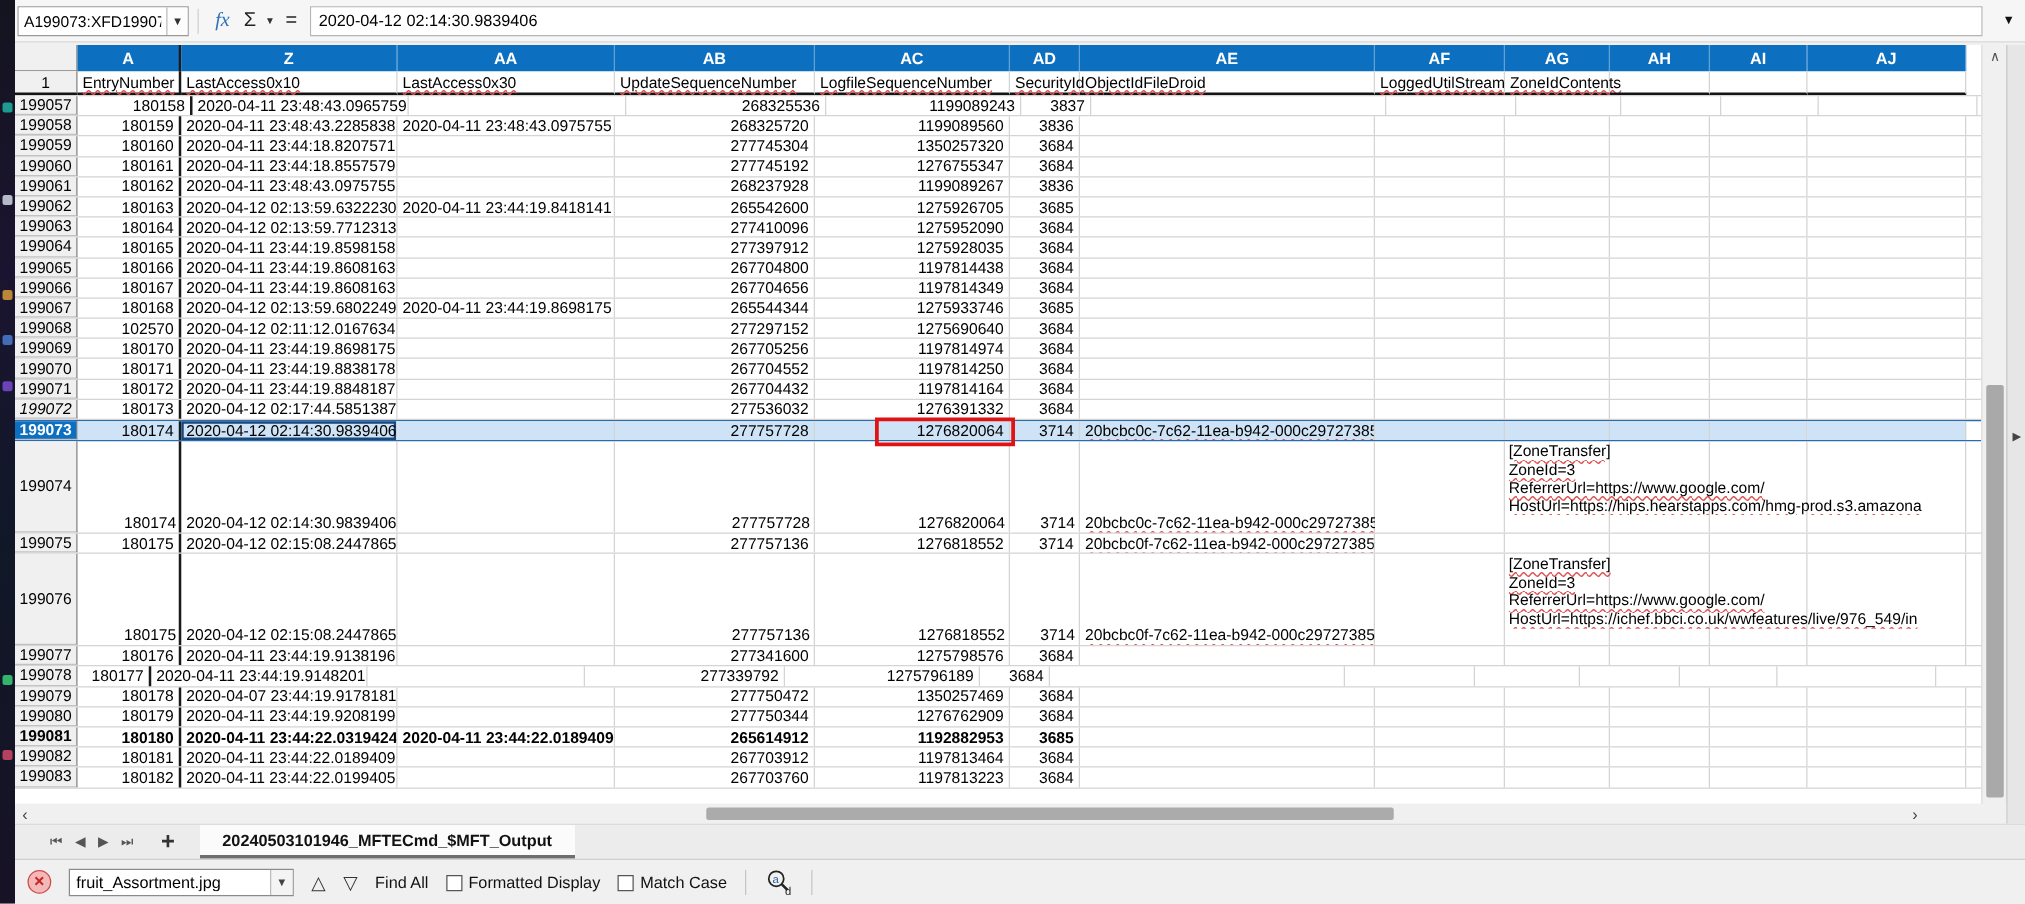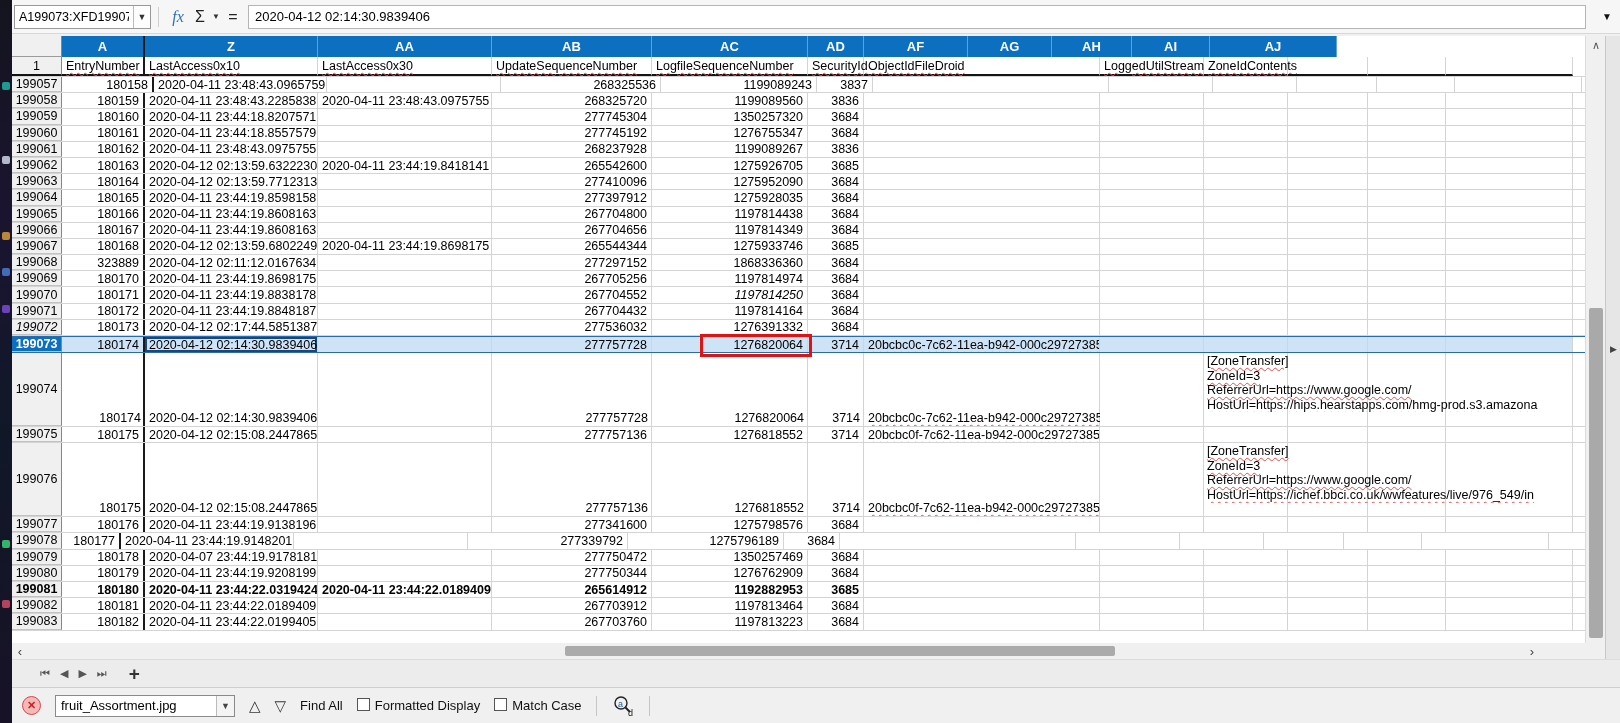--- a/index.html
+++ b/index.html
@@ -86,21 +86,21 @@
   
   .findbar { position:absolute; left:12px; top:687px; width:1608px; height:36px;
     background:#f0f0f0; border-top:1px solid #cfcfcf; display:flex; align-items:center; gap:14px; padding-left:10px; }
   .closebtn { width:19px; height:19px; border-radius:50%; background:#f3b8b8; border:1.5px solid #cf4a4a;
     color:#c22; font-size:11px; font-weight:bold; display:flex; align-items:center; justify-content:center; }
   .findcombo { display:flex; height:22px; border:1px solid #8a8a8a; background:#fff; }
   .findcombo input { width:160px; border:0; outline:0; font:13px "Liberation Sans",sans-serif; padding:0 5px; }
   .findcombo .dd { width:18px; border-left:1px solid #bbb; background:#f4f4f4; display:flex; align-items:center; justify-content:center; font-size:9px; color:#444; }
   .tri { font-size:15px; color:#333; }
   .fb-label { font-size:13px; color:#111; }
-  .chk { display:flex; align-items:flex-start; gap:5px; }
+  .chk { display:flex; align-items:flex-end; gap:5px; }
   .chk .box { width:13px; height:13px; border:1px solid #555; background:#fff; }
   .fb-sep { width:1px; height:20px; background:#c5c5c5; }
   .magico { position:relative; width:24px; height:22px; }
 </style>
 </head>
 <body>
 
 <div class="app">
 
   <div class="strip">
@@ -131,20 +131,21 @@
 
   <div class="grid" id="grid">
       <div class="colhdr-row">
         <div class="corner" style="width: 50px;"></div>
         <div class="colhdr freeze-r" style="width: 83px;">A</div>
         <div class="colhdr" style="width: 173px;">Z</div>
         <div class="colhdr" style="width: 174px;">AA</div>
         <div class="colhdr" style="width: 160px;">AB</div>
         <div class="colhdr" style="width: 156px;">AC</div>
         <div class="colhdr" style="width: 56px;">AD</div>
+        <div class="colhdr" style="width: 236px;">AE</div>
         <div class="colhdr" style="width: 104px;">AF</div>
         <div class="colhdr" style="width: 84px;">AG</div>
         <div class="colhdr" style="width: 80px;">AH</div>
         <div class="colhdr" style="width: 78px;">AI</div>
         <div class="colhdr" style="width: 127px;">AJ</div>
       </div>
       <div class="row freeze-b" style="height: 20px;">
         <div class="rowhdr" style="width: 50px; flex: 0 0 50px;">1</div>
         <div class="cell txt ovf squig freeze-r" style="width: 83px;">EntryNumber</div>
         <div class="cell txt ovf squig" style="width: 173px;">LastAccess0x10</div>
@@ -319,25 +320,25 @@
         <div class="cell num" style="width: 56px;">3685</div>
         <div class="cell txt" style="width: 236px;"></div>
         <div class="cell txt" style="width: 104px;"></div>
         <div class="cell txt" style="width: 84px;"></div>
         <div class="cell txt" style="width: 80px;"></div>
         <div class="cell txt" style="width: 78px;"></div>
         <div class="cell txt" style="width: 127px;"></div>
       </div>
       <div class="row" style="height: 16.2px;">
         <div class="rowhdr" style="width: 50px; flex: 0 0 50px;">199068</div>
-        <div class="cell num freeze-r" style="width: 83px;">323889</div>
+        <div class="cell num freeze-r" style="width: 83px;">102570</div>
         <div class="cell txt" style="width: 173px;">2020-04-12 02:11:12.0167634</div>
         <div class="cell txt" style="width: 174px;"></div>
         <div class="cell num" style="width: 160px;">277297152</div>
-        <div class="cell num" style="width: 156px;">1868336360</div>
+        <div class="cell num" style="width: 156px;">1275690640</div>
         <div class="cell num" style="width: 56px;">3684</div>
         <div class="cell txt" style="width: 236px;"></div>
         <div class="cell txt" style="width: 104px;"></div>
         <div class="cell txt" style="width: 84px;"></div>
         <div class="cell txt" style="width: 80px;"></div>
         <div class="cell txt" style="width: 78px;"></div>
         <div class="cell txt" style="width: 127px;"></div>
       </div>
       <div class="row" style="height: 16.2px;">
         <div class="rowhdr" style="width: 50px; flex: 0 0 50px;">199069</div>
@@ -353,21 +354,21 @@
         <div class="cell txt" style="width: 80px;"></div>
         <div class="cell txt" style="width: 78px;"></div>
         <div class="cell txt" style="width: 127px;"></div>
       </div>
       <div class="row" style="height: 16.2px;">
         <div class="rowhdr" style="width: 50px; flex: 0 0 50px;">199070</div>
         <div class="cell num freeze-r" style="width: 83px;">180171</div>
         <div class="cell txt" style="width: 173px;">2020-04-11 23:44:19.8838178</div>
         <div class="cell txt" style="width: 174px;"></div>
         <div class="cell num" style="width: 160px;">267704552</div>
-        <div class="cell num" style="width: 156px; font-style: italic;">1197814250</div>
+        <div class="cell num" style="width: 156px;">1197814250</div>
         <div class="cell num" style="width: 56px;">3684</div>
         <div class="cell txt" style="width: 236px;"></div>
         <div class="cell txt" style="width: 104px;"></div>
         <div class="cell txt" style="width: 84px;"></div>
         <div class="cell txt" style="width: 80px;"></div>
         <div class="cell txt" style="width: 78px;"></div>
         <div class="cell txt" style="width: 127px;"></div>
       </div>
       <div class="row" style="height: 16.2px;">
         <div class="rowhdr" style="width: 50px; flex: 0 0 50px;">199071</div>
@@ -620,20 +621,21 @@
   </div>
 
   <div class="tabbar">
     <div class="tabnav">
       <span>⏮</span>
       <span>◀</span>
       <span>▶</span>
       <span>⏭</span>
     </div>
     <span class="addsheet">+</span>
+    <div class="sheettab">20240503101946_MFTECmd_$MFT_Output</div>
   </div>
 
   <div class="findbar">
     <span class="closebtn">✕</span>
     <div class="findcombo">
       <input value="fruit_Assortment.jpg" style="">
       <span class="dd">▼</span>
     </div>
     <span class="tri">△</span>
     <span class="tri">▽</span>

